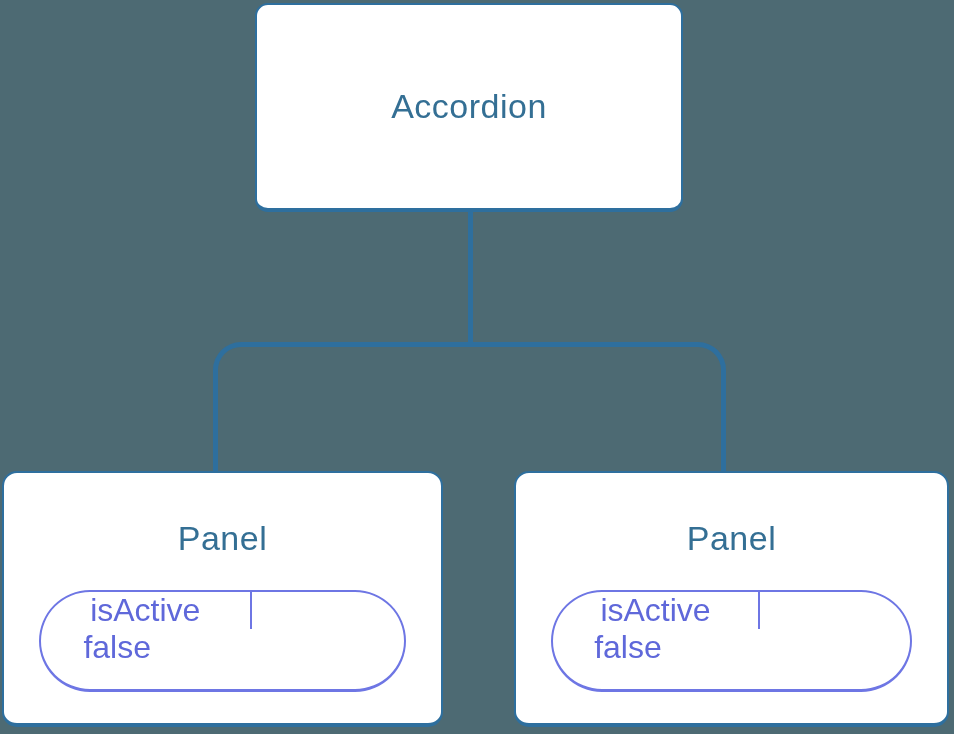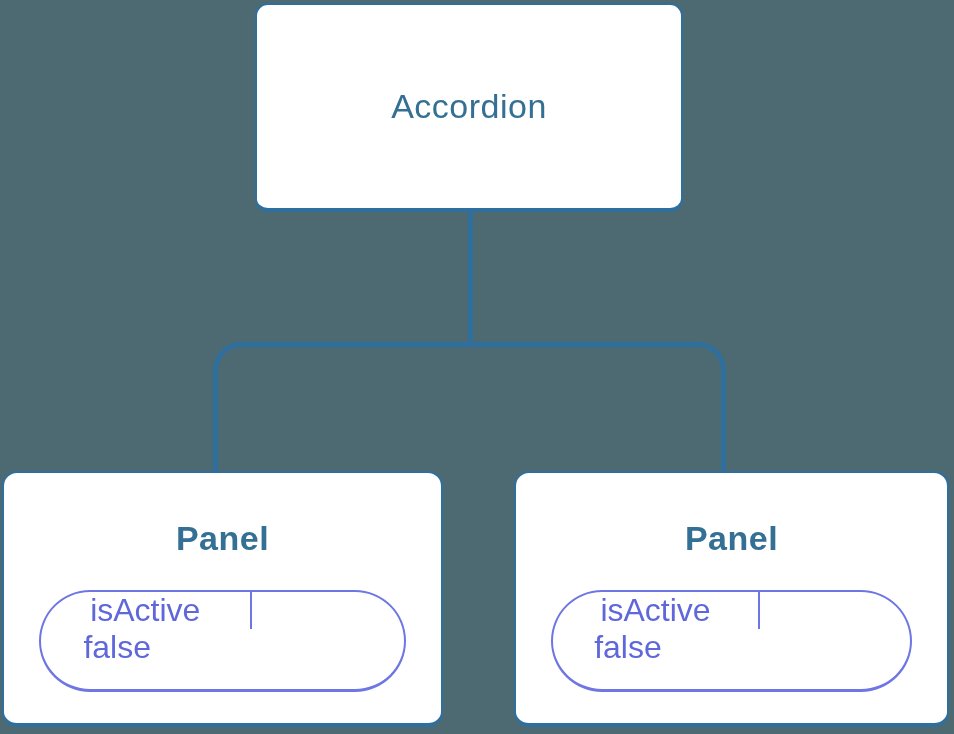--- a/index.html
+++ b/index.html
@@ -60,21 +60,21 @@
   }
   .node-panel-left{left:2px;width:441px;}
   .node-panel-right{left:514px;width:435px;}
 
   .panel-title{
     position:absolute;
     left:0;top:46px;width:100%;
     text-align:center;
     color:var(--node-text);
     font-size:34px;
-    font-weight:700;
+    font-weight:400;
     letter-spacing:.5px;
   }
 
   
   .state-pill{
     position:absolute;
     left:35px;right:35px;top:117px;height:102px;
     border:2px solid var(--state-border);
     border-bottom-width:3px;
     border-radius:52px;

